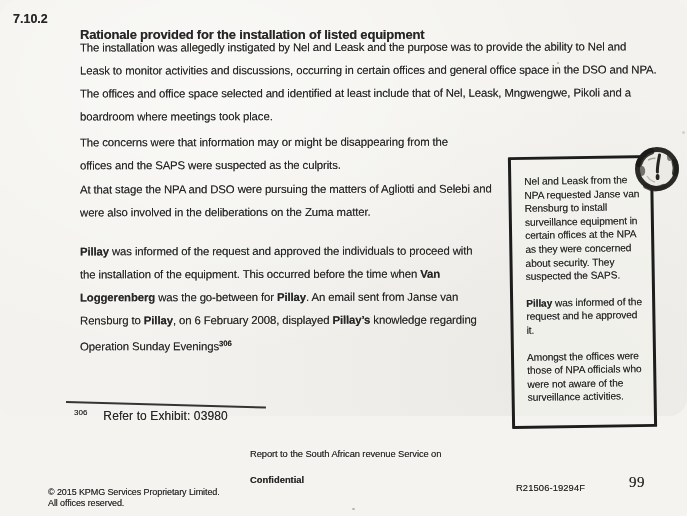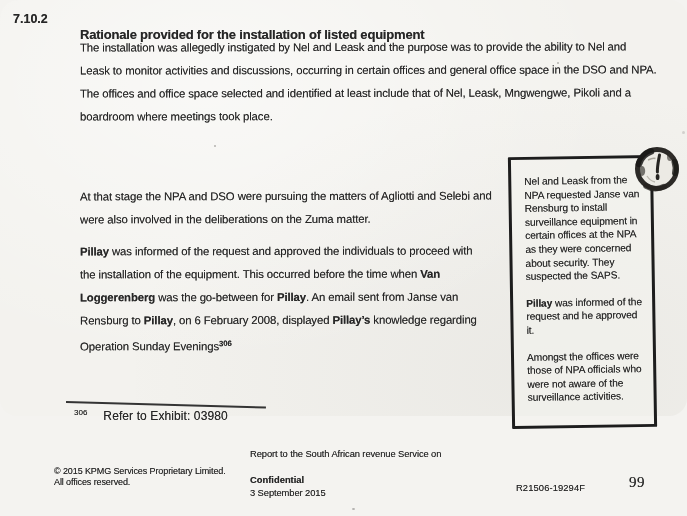--- a/index.html
+++ b/index.html
@@ -30,21 +30,21 @@
     font-weight: bold; font-size: 13px; letter-spacing: -0.2px;
   }
 
   .para {
     position: absolute; left: 80px;
     font-size: 11.4px; line-height: 23px; letter-spacing: -0.12px;
     transform: rotate(-0.12deg);
   }
   .p1 { top: 36px;  width: 578px; }
   .p2 { top: 131px; width: 392px; }
-  .p3 { top: 185px; width: 422px; }
+  .p3 { top: 178px; width: 422px; }
   .p4 { top: 240px; width: 402px; }
   .b  { font-weight: bold; margin-top: 14px; }
   .sup { font-size: 7.8px; font-weight: bold; vertical-align: 4px; letter-spacing: 0; }
 
   .note-box {
     position: absolute; left: 510px; top: 156px; width: 145px; min-height: 272px;
     border: 3px solid #1d1d1d; border-radius: 1px;
     padding: 15px 8px 10px 13px;
     transform: rotate(-0.9deg);
     background: rgba(244,243,239,0.6);
@@ -65,22 +65,22 @@
   }
   .footnote {
     position: absolute; left: 74px; top: 408px;
     font-size: 12px; letter-spacing: 0.1px;
   }
   .footnote .fn-num {
     font-size: 8px; vertical-align: 5px; margin-right: 16px; letter-spacing: 0;
   }
 
   .footer-copyright {
-    position: absolute; left: 48px; top: 466px;
-    font-size: 9px; line-height: 11px; letter-spacing: -0.1px; margin-left: 6px;
+    position: absolute; left: 48px; top: 487px;
+    font-size: 9px; line-height: 11px; letter-spacing: -0.1px;
   }
   .footer-center {
     position: absolute; left: 250px; top: 448px; width: 218px;
     text-align: left; font-size: 9.4px; line-height: 12.4px; letter-spacing: -0.1px;
   }
   .footer-center .b { letter-spacing: 0; }
   .footer-docref {
     position: absolute; left: 516px; top: 482px;
     font-size: 9.4px; letter-spacing: 0.1px;
   }
@@ -94,20 +94,21 @@
 </head>
 <body>
 
 <div class="page">
 
   <div class="section-number ink">7.10.2</div>
   <h1 class="heading ink">Rationale provided for the installation of listed equipment</h1>
 
   <p class="para p1 ink">The installation was allegedly instigated by Nel and Leask and the purpose was to provide the ability to Nel and Leask to monitor activities and discussions, occurring in certain offices and general office space in the DSO and NPA. The offices and office space selected and identified at least include that of Nel, Leask, Mngwengwe, Pikoli and a boardroom where meetings took place.</p>
 
+  <p class="para p2 ink">The concerns were that information may or might be disappearing from the offices and the SAPS were suspected as the culprits.</p>
 
   <p class="para p3 ink">At that stage the NPA and DSO were pursuing the matters of Agliotti and Selebi and were also involved in the deliberations on the Zuma matter.</p>
 
   <p class="para p4 ink"><span class="b">Pillay</span><span> was informed of the request and approved the individuals to proceed with the installation of the equipment. This occurred before the time when </span><span class="b">Van Loggerenberg</span><span> was the go-between for </span><span class="b">Pillay</span><span>. An email sent from Janse van Rensburg to </span><span class="b">Pillay</span><span>, on 6 February 2008, displayed </span><span class="b">Pillay’s</span><span> knowledge regarding Operation Sunday Evenings</span><span class="sup">306</span></p>
 
   <div class="note-box">
     <p class="ink">Nel and Leask from the NPA requested Janse van Rensburg to install surveillance equipment in certain offices at the NPA as they were concerned about security. They suspected the SAPS.</p>
     <p class="ink"><span class="b">Pillay</span><span> was informed of the request and he approved it.</span></p>
     <p class="ink">Amongst the offices were those of NPA officials who were not aware of the surveillance activities.</p>
   </div>
@@ -131,21 +132,20 @@
   <div class="footnote ink"><span class="fn-num">306</span><span>Refer to Exhibit: 03980</span></div>
 
   <div class="footer-copyright ink">
     <div>© 2015 KPMG Services Proprietary Limited.</div>
     <div>All offices reserved.</div>
   </div>
 
   <div class="footer-center ink">
     <div>Report to the South African revenue Service on</div>
     <div class="b">Confidential</div>
-    <div>3 September 2015</div>
   </div>
 
   <div class="footer-docref ink">R21506-19294F</div>
   <div class="footer-pagenum ink">99</div>
 
   <div class="speck" style="left:302px; top:96px; width:2px; height:2px;"></div>
   <div class="speck" style="left:557px; top:62px; width:2px; height:2px;"></div>
   <div class="speck" style="left:214px; top:145px; width:2px; height:1.6px;"></div>
   <div class="speck" style="left:352px; top:508px; width:3px; height:2px;"></div>
   <div class="speck" style="left:682px; top:131px; width:3px; height:3px; opacity:.5;"></div>

